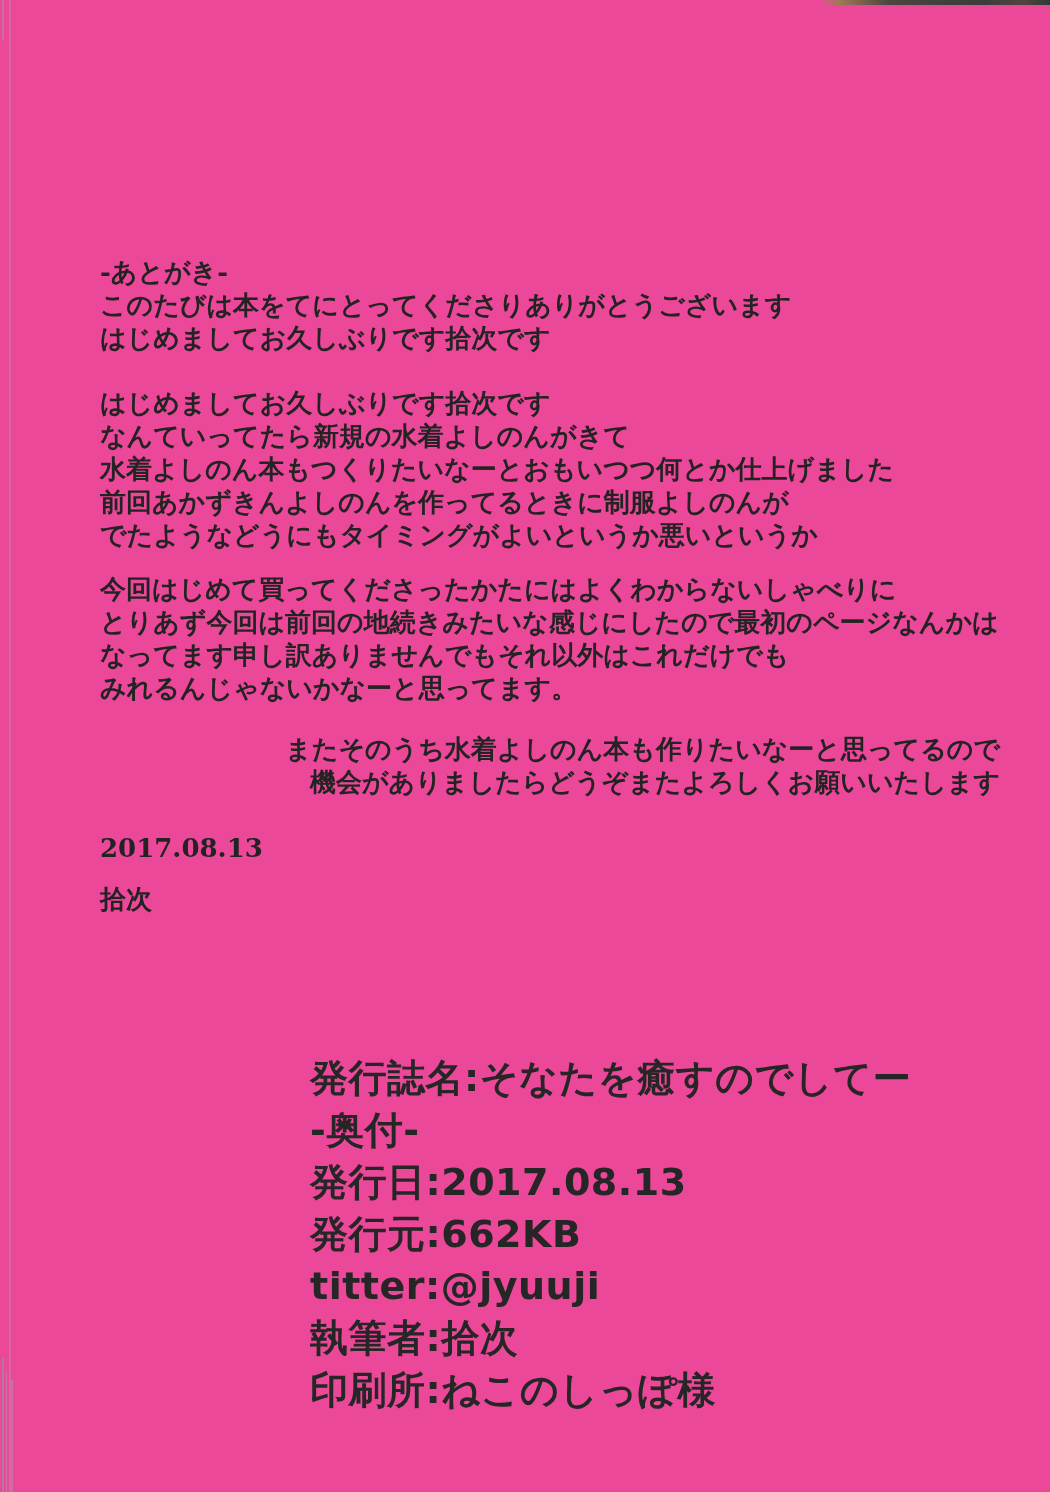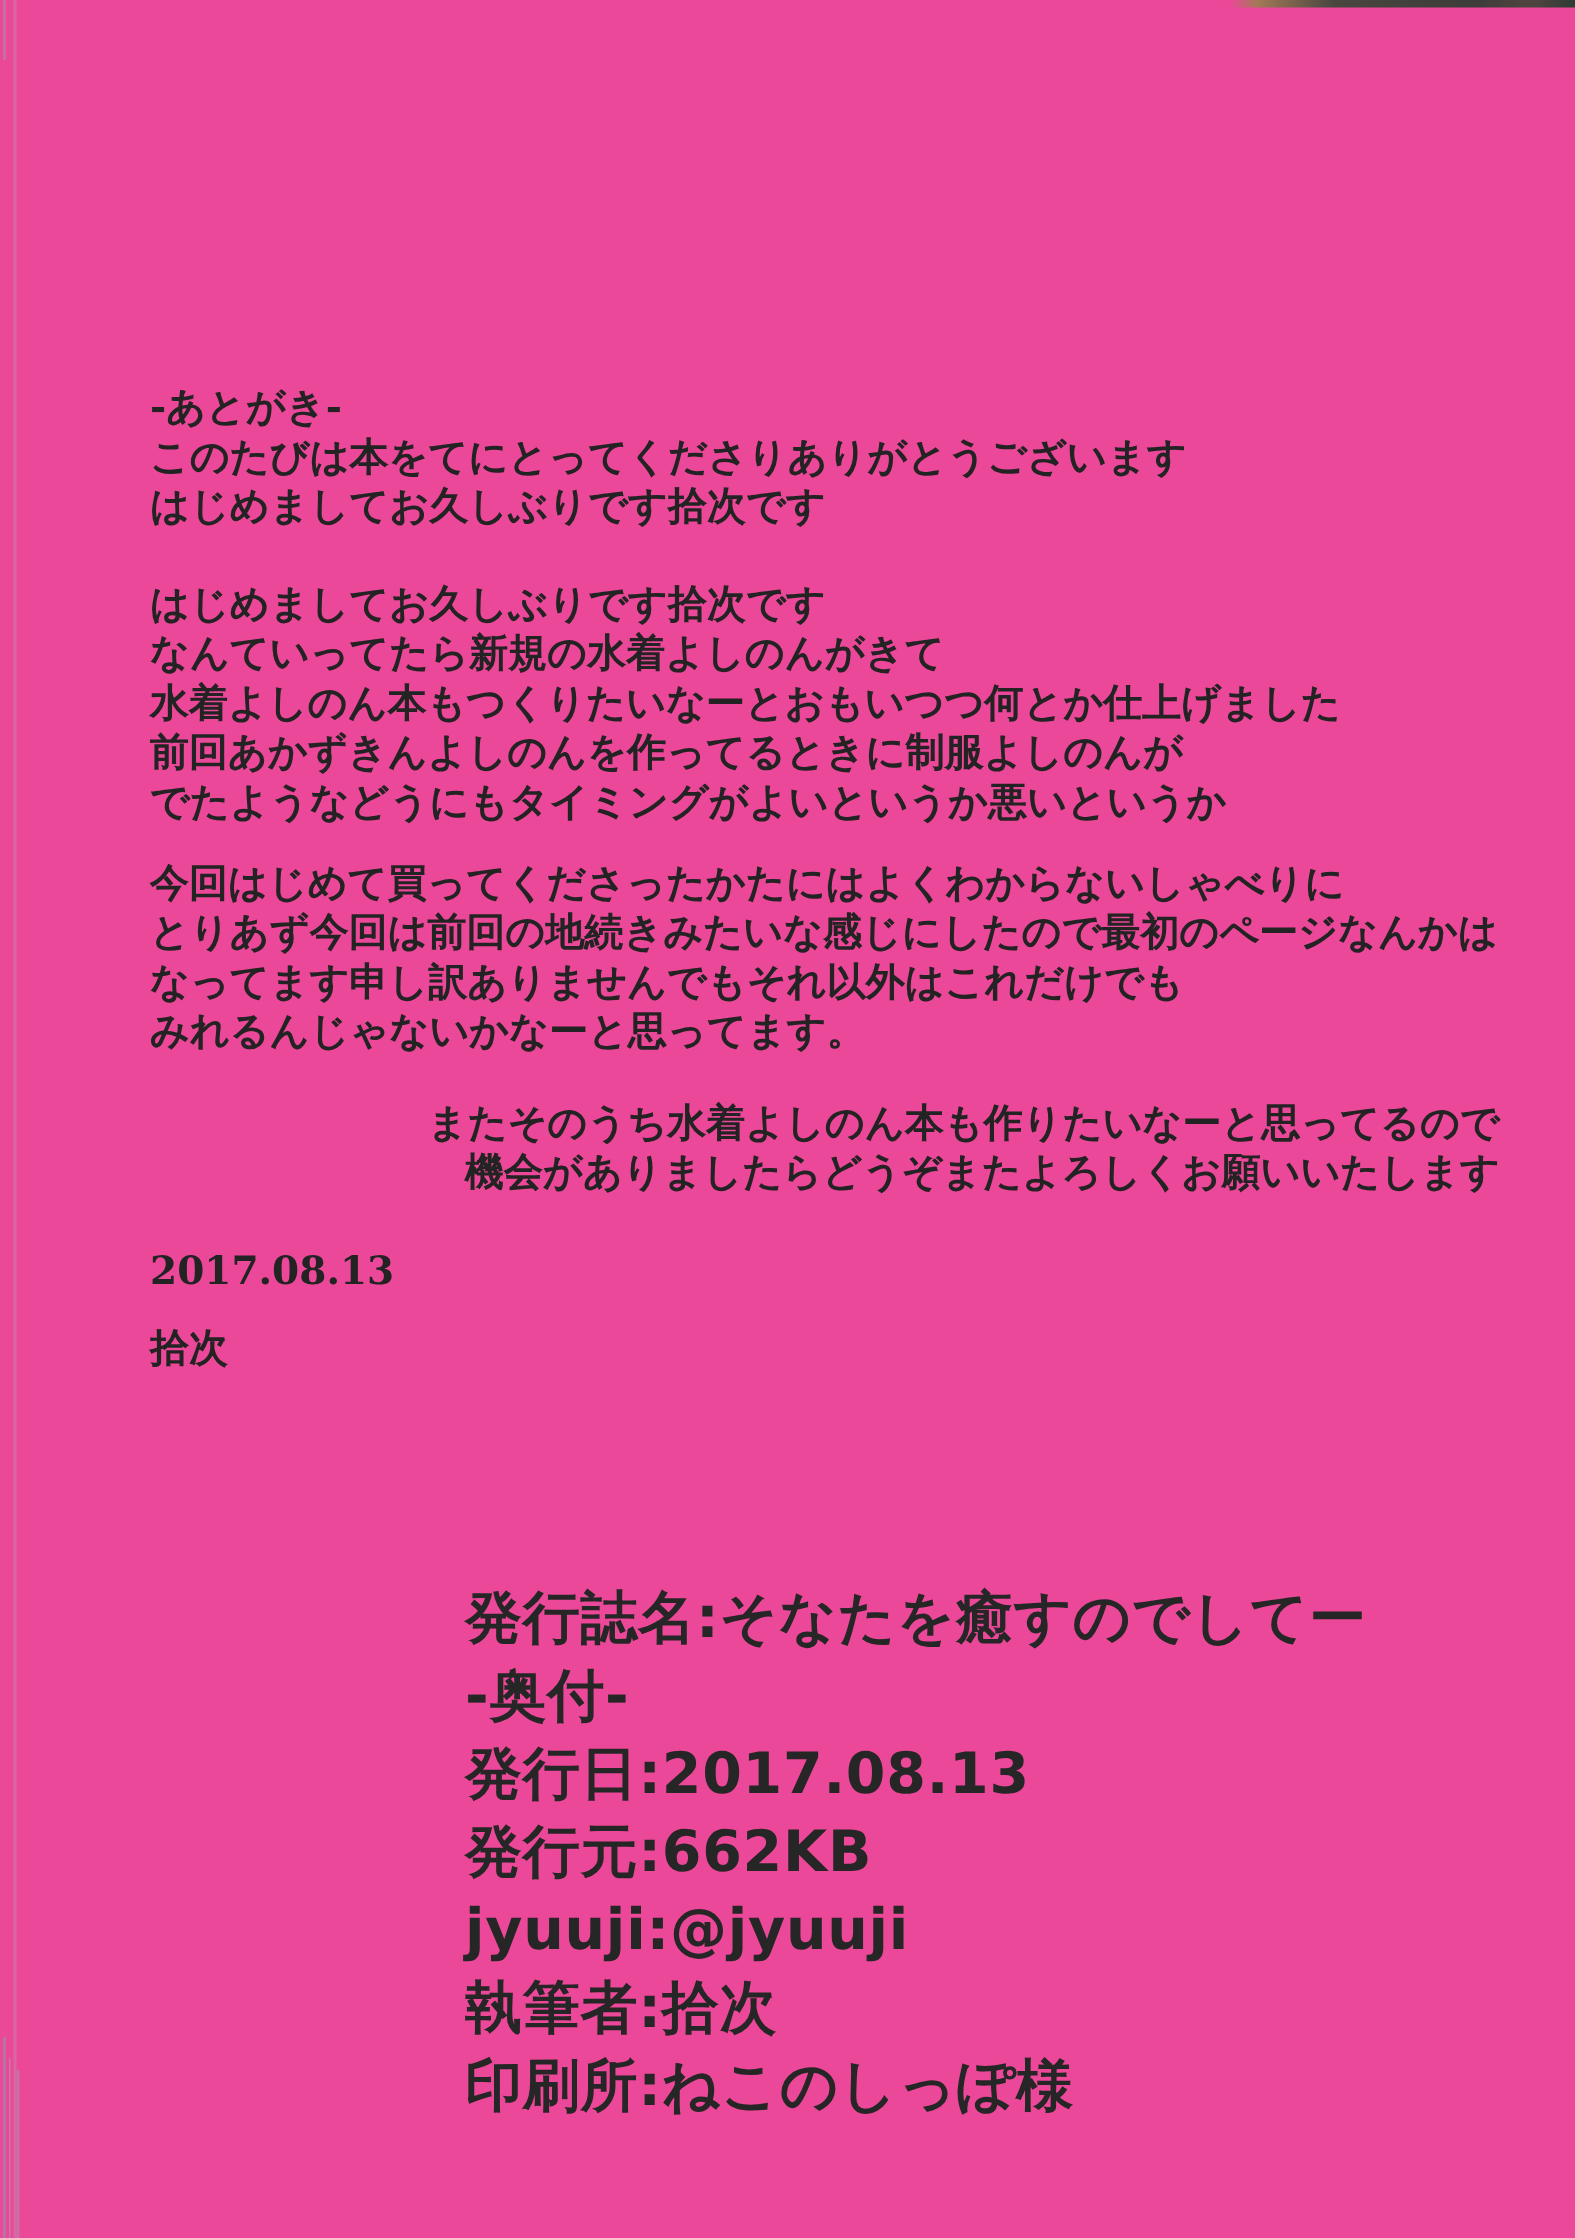--- a/index.html
+++ b/index.html
@@ -139,18 +139,18 @@
     <div class="line date-line">2017.08.13</div>
 
     <div class="line">拾次</div>
   </section>
 
   <section class="colophon">
     <div class="line">発行誌名:そなたを癒すのでしてー</div>
     <div class="line">-奥付-</div>
     <div class="line">発行日:2017.08.13</div>
     <div class="line">発行元:662KB</div>
-    <div class="line">jyuuji:@jyuuji</div>
+    <div class="line">titter:@jyuuji</div>
     <div class="line">執筆者:拾次</div>
     <div class="line">印刷所:ねこのしっぽ様</div>
   </section>
 
 </div>
 
 </body></html>

